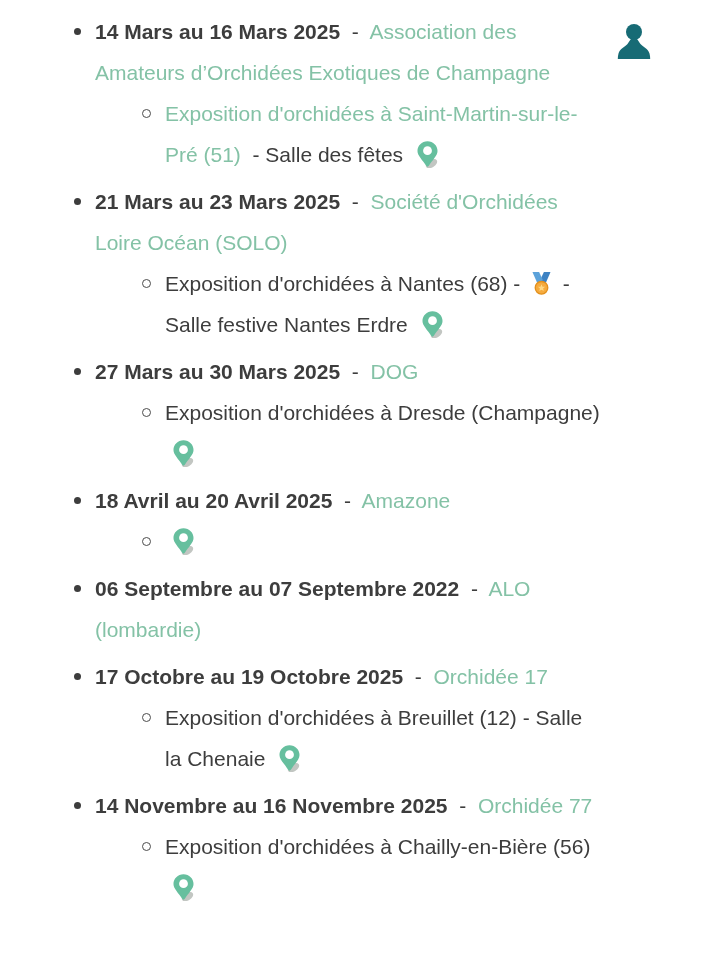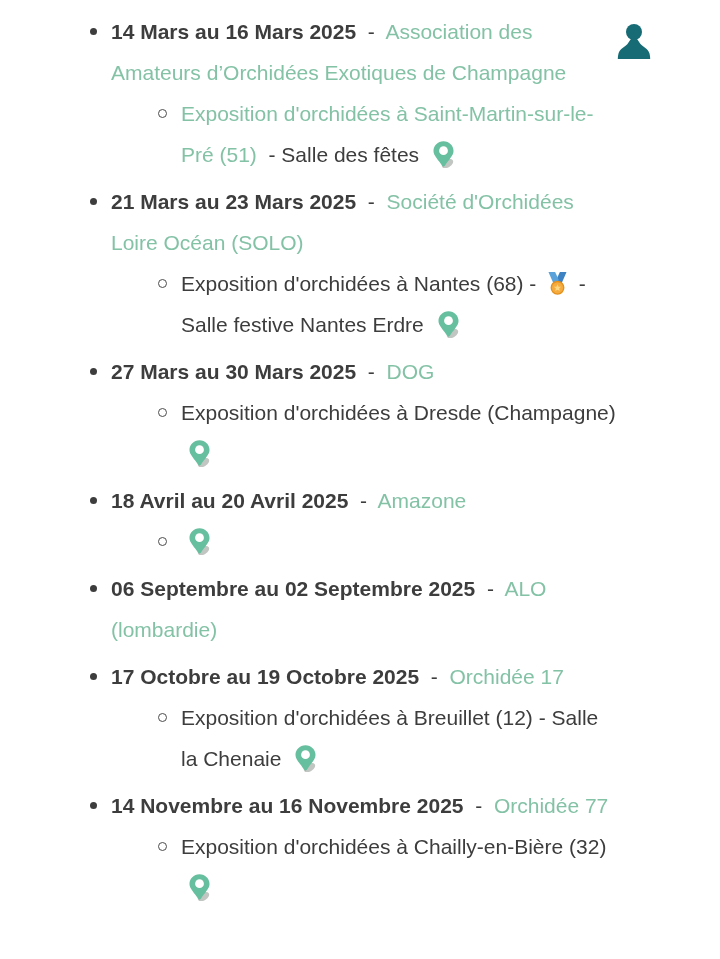--- a/index.html
+++ b/index.html
@@ -17,21 +17,21 @@
   }
   html,body{margin:0;padding:0;}
   body{
     width:720px;height:959px;overflow:hidden;
     background:var(--bg);
     font-family:"Liberation Sans", sans-serif;
     font-size:21px;line-height:41px;color:var(--text);
   }
   .page{position:relative;width:720px;height:959px;overflow:hidden;background:var(--bg);}
   ul.events{margin:0;padding:11px 40px 0 95px;list-style:none;}
-  li.event{position:relative;margin:0 0 6px 16px;}
+  li.event{position:relative;margin:0 0 6px 0;}
   .bullet{
     position:absolute;left:-21px;top:17px;width:7px;height:7px;
     border-radius:50%;background:var(--text);
   }
   .date{font-weight:bold;color:var(--text);}
   .sep{white-space:pre;}
   a.org, a.expo-link{color:var(--link);text-decoration:none;cursor:pointer;white-space:pre-wrap;}
   ul.sub{margin:0;padding:0 0 0 70px;list-style:none;}
   li.subitem{position:relative;}
   .subbullet{
@@ -149,21 +149,21 @@
     <span class="pin-slot"><svg id="pin-svg" class="icon pin-icon" viewBox="0 0 22 28" xmlns="http://www.w3.org/2000/svg">
     <ellipse class="pin-shadow" cx="15.2" cy="23.6" rx="6.6" ry="3.9" transform="rotate(-33 15.2 23.6)"></ellipse>
     <path class="pin-body" d="M11 0 C5 0 0.5 4.6 0.5 10.3 C0.5 15.3 5.6 19.2 9.6 25.9 C10.3 27 11.7 27 12.4 25.9 C16.4 19.2 21.5 15.3 21.5 10.3 C21.5 4.6 17 0 11 0 Z"></path>
     <circle class="pin-hole" cx="11" cy="10" r="4.6"></circle>
   </svg></span>
   </li>
         </ul>
   </li>
       <li class="event">
     <span class="bullet"></span>
-    <strong class="date">06 Septembre au 02 Septembre 2025</strong>
+    <strong class="date">06 Septembre au 07 Septembre 2022</strong>
     <span class="sep"> - </span>
     <a class="org">ALO
 (lombardie)</a>
   </li>
       <li class="event">
     <span class="bullet"></span>
     <strong class="date">17 Octobre au 19 Octobre 2025</strong>
     <span class="sep"> - </span>
     <a class="org">Orchidée 17</a>
     <ul class="sub">
@@ -184,21 +184,21 @@
   </li>
       <li class="event">
     <span class="bullet"></span>
     <strong class="date">14 Novembre au 16 Novembre 2025</strong>
     <span class="sep"> - </span>
     <a class="org">Orchidée 77</a>
     <ul class="sub">
           <li class="subitem">
     <span class="subbullet"></span>
     
-    <span class="expo-text">Exposition d'orchidées à Chailly-en-Bière (32)
+    <span class="expo-text">Exposition d'orchidées à Chailly-en-Bière (56)
 </span>
     
     
     <span class="pin-slot"><svg id="pin-svg" class="icon pin-icon" viewBox="0 0 22 28" xmlns="http://www.w3.org/2000/svg">
     <ellipse class="pin-shadow" cx="15.2" cy="23.6" rx="6.6" ry="3.9" transform="rotate(-33 15.2 23.6)"></ellipse>
     <path class="pin-body" d="M11 0 C5 0 0.5 4.6 0.5 10.3 C0.5 15.3 5.6 19.2 9.6 25.9 C10.3 27 11.7 27 12.4 25.9 C16.4 19.2 21.5 15.3 21.5 10.3 C21.5 4.6 17 0 11 0 Z"></path>
     <circle class="pin-hole" cx="11" cy="10" r="4.6"></circle>
   </svg></span>
   </li>
         </ul>

